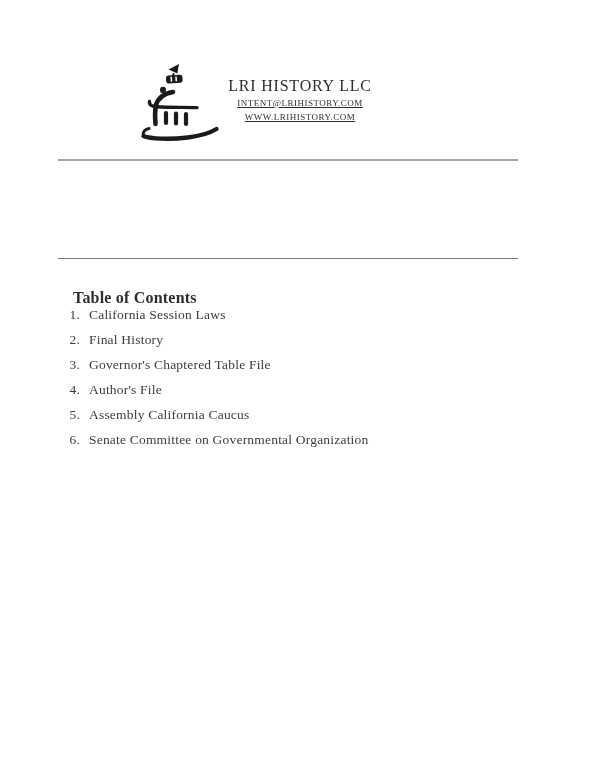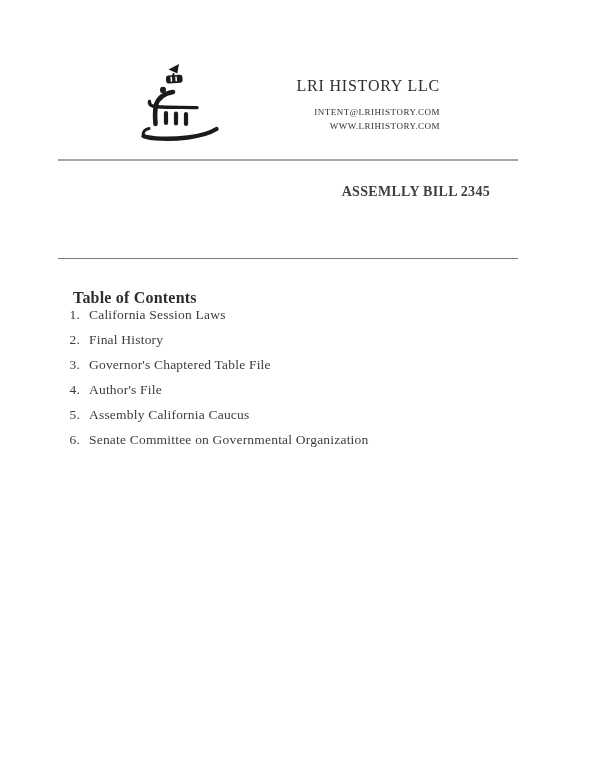--- a/index.html
+++ b/index.html
@@ -12,28 +12,28 @@
     overflow:hidden;
   }
 
   
   .logo {
     position:absolute; left:140px; top:62px;
     width:80px; height:80px;
   }
   .letterhead-text {
     position:absolute; left:160px; top:76px; width:280px;
-    text-align:right; color:#2e2e2e;
+    text-align:center; color:#2e2e2e;
   }
   .company {
     font-size:16px; line-height:20px;
     letter-spacing:0.8px;
     color:#2e2e2e;
   }
-  .contact-lines { margin-top:9px; }
+  .contact-lines { margin-top:0;text-decoration:underline; }
   .contact {
     font-size:9px; line-height:14px;
     letter-spacing:0.5px;
     color:#2f2f2f;
   }
 
   
   .rule { position:absolute; border:none; margin:0; padding:0; }
   .rule-top   { left:58px; top:159px; width:460px; height:2px; background:#a6a6a6; }
   .rule-bottom{ left:58px; top:258px; width:460px; height:1px; background:#7c7c7c; }
@@ -113,21 +113,20 @@
       <div class="contact-lines">
         <div class="contact">INTENT@LRIHISTORY.COM</div>
         <div class="contact">WWW.LRIHISTORY.COM</div>
       </div>
     </div>
   </header>
 
   <hr class="rule rule-top">
 
   <section class="case-block">
-    <div class="case-line">ASSEMLLY BILL 2345</div>
   </section>
 
   <hr class="rule rule-bottom">
 
   <h2 class="toc-title">Table of Contents</h2>
   <ol class="toc-list">
     <li class="toc-item">
       <span class="toc-num">1.</span>
       <span class="toc-label">California Session Laws</span>
     </li>

